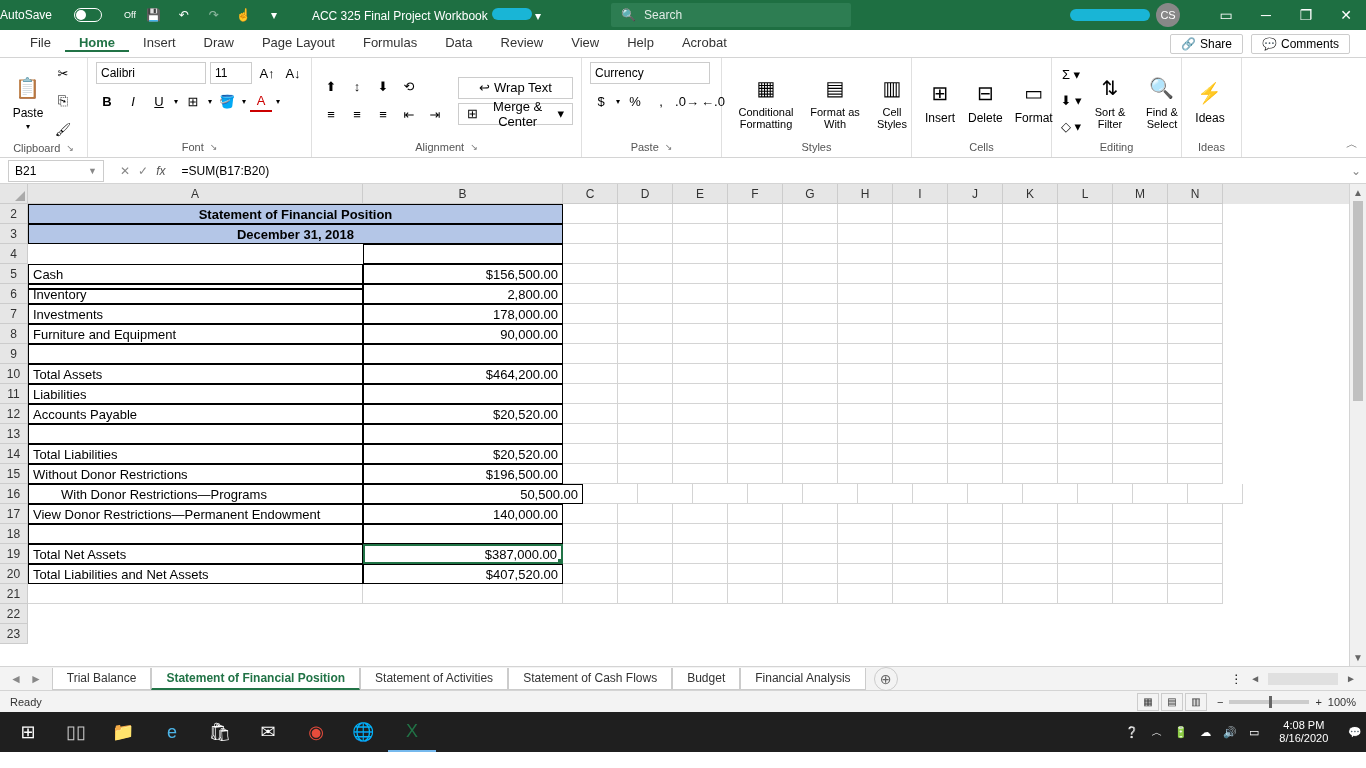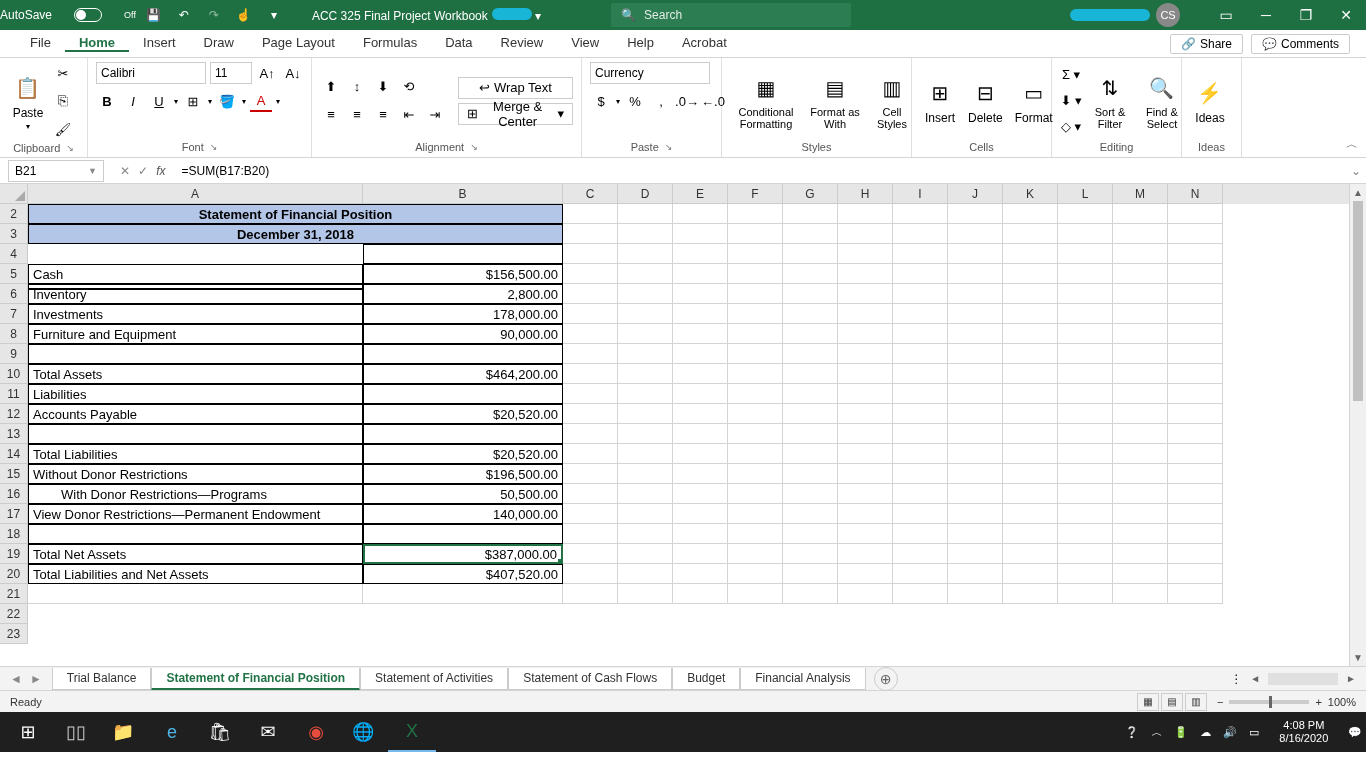--- a/index.html
+++ b/index.html
@@ -586,21 +586,21 @@
         <div class="cell " style="width: 55px;"></div>
         <div class="cell " style="width: 55px;"></div>
         <div class="cell " style="width: 55px;"></div>
         <div class="cell " style="width: 55px;"></div>
         <div class="cell " style="width: 55px;"></div>
         <div class="cell " style="width: 55px;"></div>
         <div class="cell " style="width: 55px;"></div>
       </div>
       <div class="row">
         <div class="cell bord" style="width: 335px; padding-left: 32px;">With Donor Restrictions—Programs</div>
-        <div class="cell bord rt" style="width: 200px;">50,500.00</div>
+        <div class="cell bord rt" style="width: 220px;">50,500.00</div>
         <div class="cell " style="width: 55px;"></div>
         <div class="cell " style="width: 55px;"></div>
         <div class="cell " style="width: 55px;"></div>
         <div class="cell " style="width: 55px;"></div>
         <div class="cell " style="width: 55px;"></div>
         <div class="cell " style="width: 55px;"></div>
         <div class="cell " style="width: 55px;"></div>
         <div class="cell " style="width: 55px;"></div>
         <div class="cell " style="width: 55px;"></div>
         <div class="cell " style="width: 55px;"></div>

